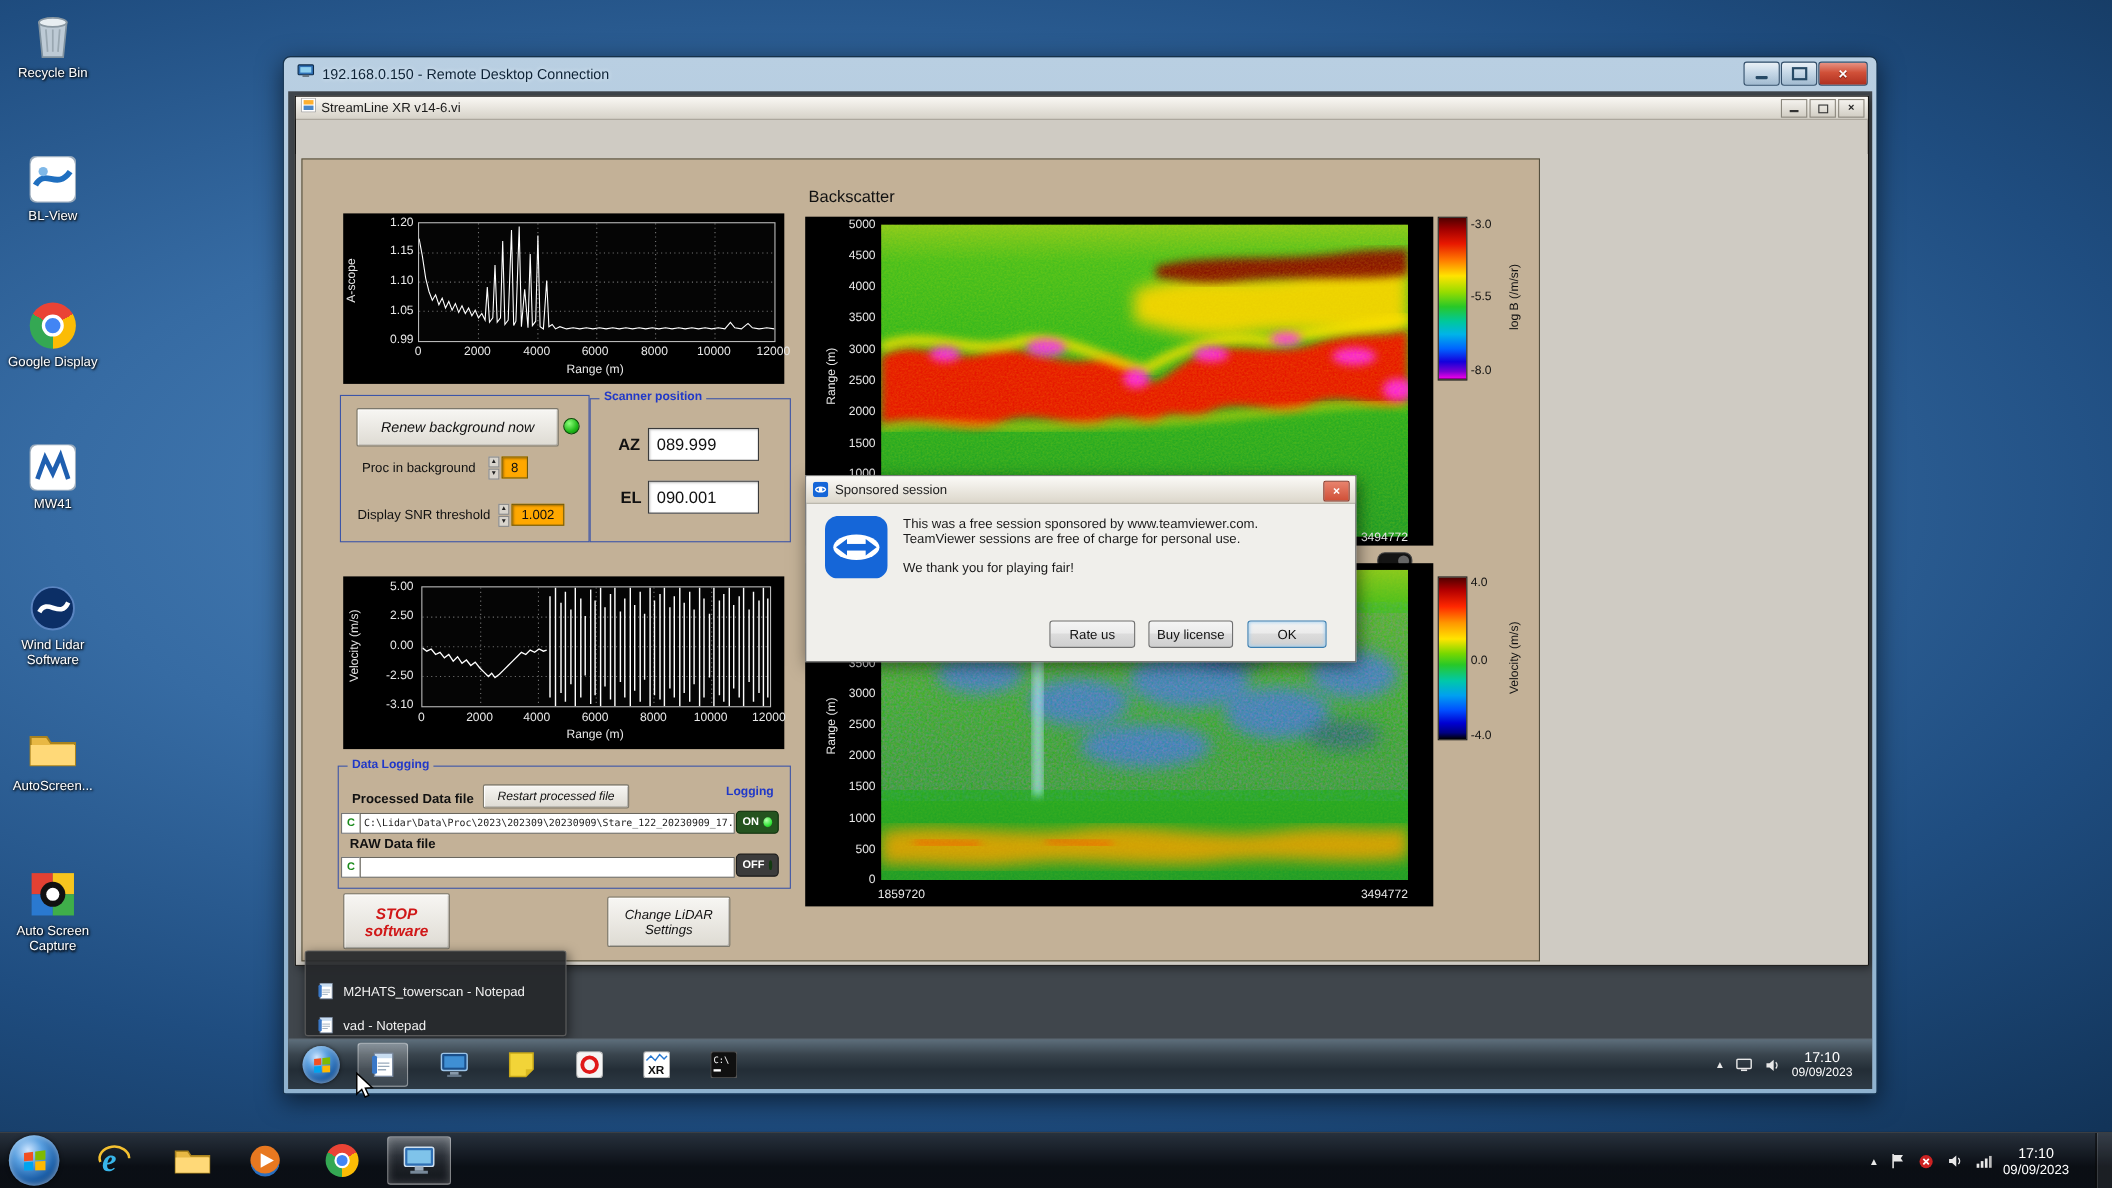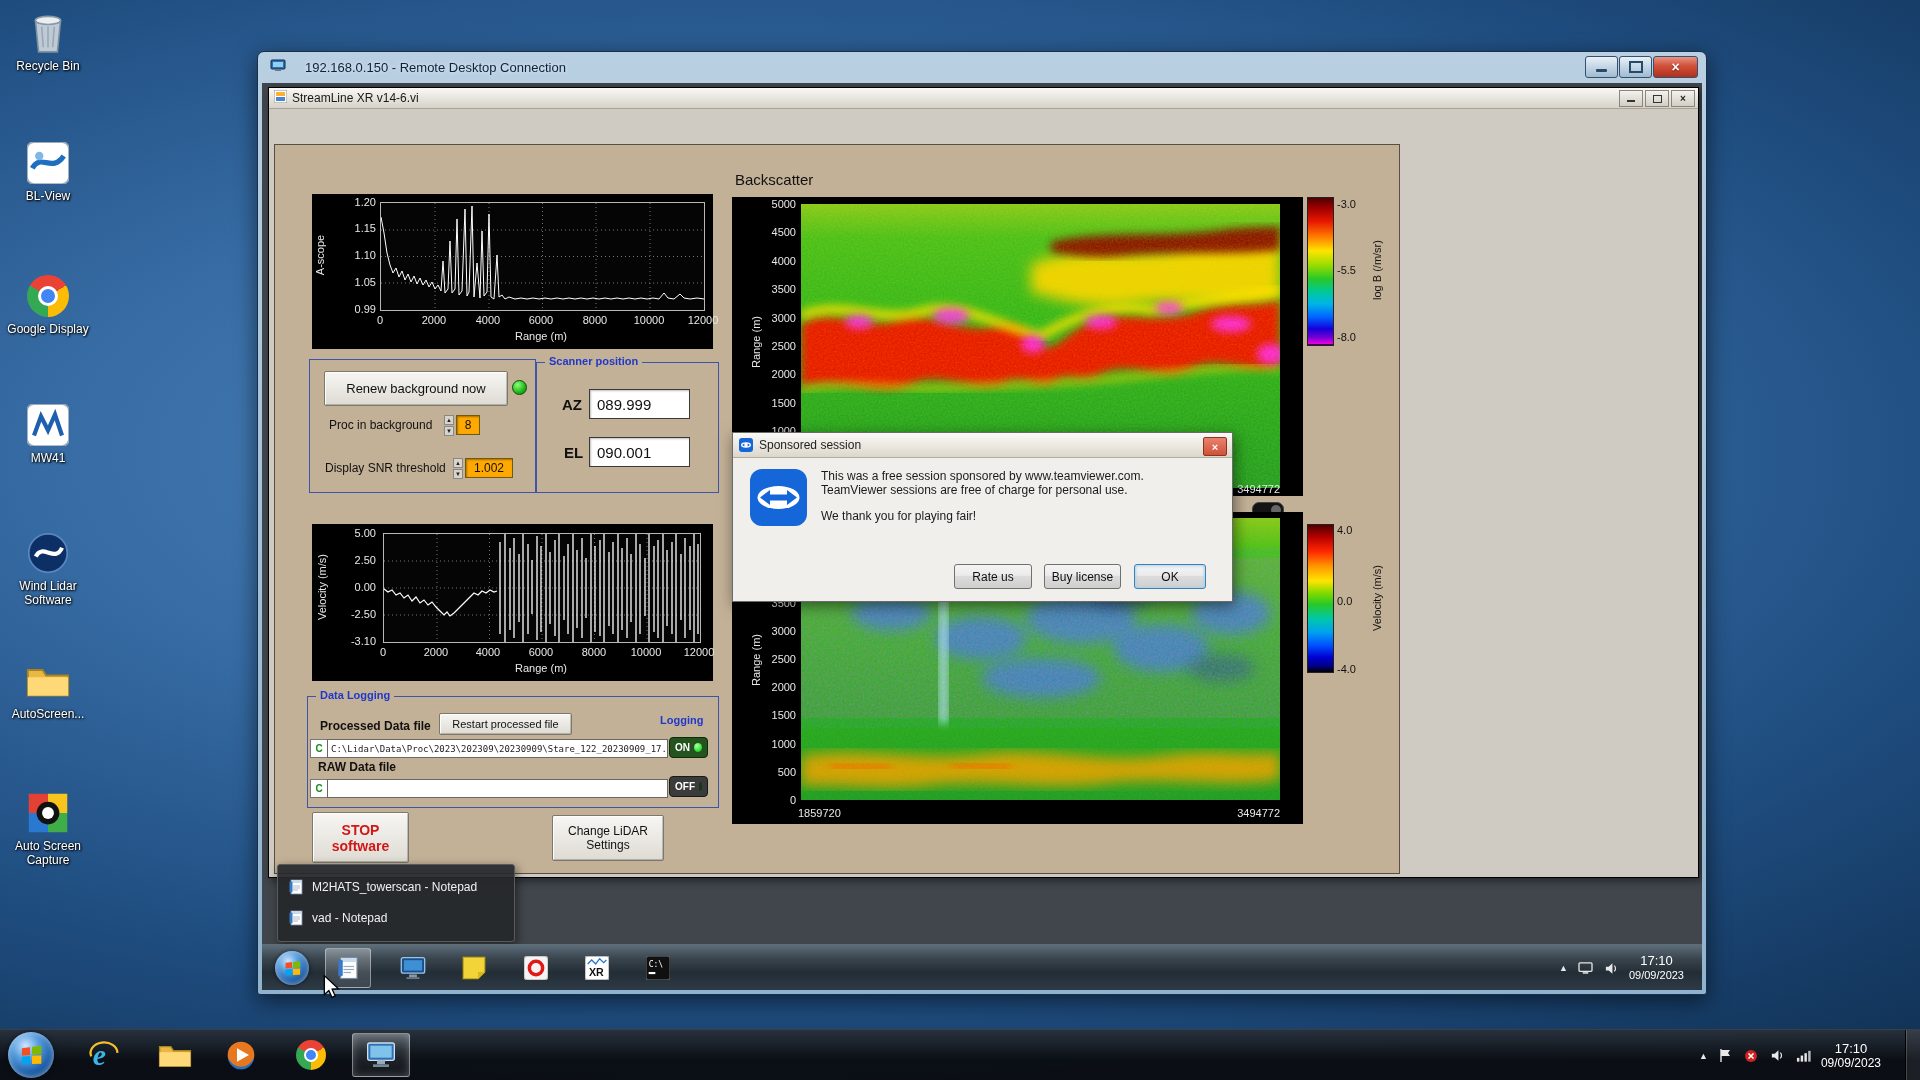--- a/index.html
+++ b/index.html
@@ -7,21 +7,21 @@
     font-family:"Liberation Sans",sans-serif;
     background:radial-gradient(120% 90% at 38% 42%, #4e86bd 0%, #366ba3 30%, #1f4d80 55%, #123459 78%, #0a2344 100%);}
   
   .dicon{position:absolute;left:6px;width:84px;text-align:center;cursor:default;}
   .dicon .ic{width:46px;height:46px;margin:0 auto 3px auto;display:flex;align-items:center;justify-content:center;}
   .dicon .lbl{font-size:12px;color:#fff;text-shadow:1px 1px 2px #000,0 0 3px #000;line-height:14px;}
   
   .rdp{position:absolute;left:257px;top:51px;width:1448px;height:942px;
     background:linear-gradient(#b9cfe2,#8fb2cf);border:1px solid #16314a;border-radius:7px 7px 3px 3px;
     box-shadow:0 6px 22px rgba(0,0,0,.55);}
-  .rdp-tb{position:absolute;left:0;top:0;right:0;height:31px;display:flex;align-items:center;padding-left:12px;gap:12px;}
+  .rdp-tb{position:absolute;left:0;top:0;right:0;height:31px;display:flex;align-items:center;padding-left:12px;}
   .rdp-tb .t{font-size:13px;color:#0d2236;text-shadow:0 0 4px #e8f2fa;margin-left:7px;}
   .winbtns{position:absolute;right:8px;top:4px;display:flex;gap:1px;}
   .wb{width:31px;height:20px;border:1px solid #35506b;border-radius:3px;display:flex;align-items:center;justify-content:center;
       background:linear-gradient(rgba(255,255,255,.7),rgba(255,255,255,.2) 45%,rgba(120,150,175,.35));}
   .wb.close{width:43px;background:linear-gradient(#e89384,#d05038 45%,#b03020);}
   .g-min{width:11px;height:3px;background:#274a66;border-radius:1px;margin-top:6px;}
   .g-max{width:10px;height:8px;border:2px solid #274a66;}
   .g-x{color:#fff;font-size:14px;font-weight:bold;line-height:1;text-shadow:0 1px 1px #6a1408;}
   .rdp-client{position:absolute;left:4px;right:4px;top:31px;bottom:4px;background:#40464c;overflow:hidden;}
   
@@ -46,21 +46,21 @@
   .xlab{text-align:center;width:120px;}
   .vtext{position:absolute;font-size:11px;color:#e8e8e8;width:70px;text-align:center;transform:rotate(-90deg);}
   .vtextd{position:absolute;font-size:11px;color:#111;width:90px;text-align:center;transform:rotate(-90deg);}
   .hnum{position:absolute;font-size:11px;color:#e8e8e8;}
   
   .group{position:absolute;border:1px solid #3c55a8;}
   .gtitle{position:absolute;top:-8px;left:8px;background:#c3b197;padding:0 4px;font-size:11px;font-weight:bold;color:#2038c8;}
   .plab{position:absolute;font-size:12px;color:#111;}
   .cbtn{position:absolute;background:linear-gradient(#f7f6f3,#dedbd3);border:1px solid #7c786c;border-radius:2px;
         box-shadow:inset 1px 1px 0 rgba(255,255,255,.9), inset -1px -1px 0 rgba(0,0,0,.2);
-        display:flex;flex-direction:column;align-items:center;justify-content:center;color:#111;cursor:pointer;}
+        display:flex;flex-direction:column;align-items:center;justify-content:center;color:#111;cursor:pointer;font-style:italic;}
   .led{position:absolute;width:13px;height:13px;border-radius:50%;border:1px solid #0a4d08;
        background:radial-gradient(circle at 35% 30%, #8cff7a, #1fb818 60%, #0c7a0a);}
   .oval{position:absolute;background:#ffa800;border:1px solid #6e5a10;box-shadow:inset 1px 1px 2px rgba(0,0,0,.35);
         font-size:12px;color:#111;display:flex;align-items:center;justify-content:center;}
   .spin{position:absolute;width:10px;display:flex;flex-direction:column;gap:1px;}
   .spin i{font-style:normal;font-size:6px;line-height:8px;text-align:center;background:#d8d4cc;border:1px solid #888;color:#222;}
   .valbox{position:absolute;background:#fff;border:1px solid #3a3a3a;box-shadow:inset 1px 1px 2px rgba(0,0,0,.25);
           font-size:15px;color:#111;display:flex;align-items:center;padding-left:7px;}
   .pathfield{position:absolute;background:#fff;border:1px solid #6a675e;font:9px "DejaVu Sans Mono",monospace;color:#222;
              display:flex;align-items:center;padding-left:3px;white-space:nowrap;overflow:hidden;}
@@ -86,21 +86,21 @@
           display:flex;align-items:center;padding-left:6px;}
   .dlg-tb .t{font-size:12px;color:#222;margin-left:6px;}
   .dlg-x{position:absolute;right:5px;top:4px;width:22px;height:17px;background:linear-gradient(#e8836d,#d05038);border:1px solid #8a3424;
          border-radius:2px;color:#fff;font-size:11px;font-weight:bold;display:flex;align-items:center;justify-content:center;cursor:pointer;}
   .dline{position:absolute;left:88px;font-size:12px;color:#1a1a1a;}
   .dbtn{position:absolute;top:131px;height:23px;background:linear-gradient(#f4f4f4 0%,#ebebeb 45%,#dcdcdc 50%,#cfcfcf 100%);
         border:1px solid #707070;border-radius:3px;font-size:12px;color:#111;display:flex;align-items:center;justify-content:center;cursor:pointer;}
   .dbtn.def{border-color:#3c7fb1;box-shadow:inset 0 0 3px 1px #a8d2f0;}
   
   .jumplist{position:absolute;left:15px;top:781px;width:238px;height:78px;background:rgba(38,40,43,.93);border:1px solid #5a5a5a;
-            border-radius:3px;z-index:5;padding-top:6px;box-sizing:border-box;box-shadow:2px 3px 10px rgba(0,0,0,.5);}
+            border-radius:3px;z-index:5;padding-top:20px;box-sizing:border-box;box-shadow:2px 3px 10px rgba(0,0,0,.5);}
   .jitem{height:31px;display:flex;align-items:center;gap:8px;padding-left:10px;color:#f0f0f0;font-size:12px;cursor:pointer;}
   
   .r-taskbar{position:absolute;left:0;right:0;top:861px;height:46px;z-index:6;
      background:linear-gradient(#5d6e7b,#39444d 30%,#232d36 60%,#2e3b46);border-top:1px solid rgba(255,255,255,.25);}
   .taskbar{position:absolute;left:0;top:1029px;width:1920px;height:51px;z-index:100;
      background:linear-gradient(rgba(40,48,58,.95),rgba(10,13,18,.97) 60%);border-top:1px solid rgba(255,255,255,.2);}
   .orb{border-radius:50%;background:radial-gradient(circle at 38% 30%, #cfe6ff 0%, #5aa0e0 30%, #1c5fa8 62%, #0a2f5e 100%);
        box-shadow:inset 0 0 6px rgba(255,255,255,.6), 0 0 4px rgba(0,0,0,.6);display:flex;align-items:center;justify-content:center;cursor:pointer;}
   .orb-flag{display:grid;grid-template-columns:1fr 1fr;grid-template-rows:1fr 1fr;gap:1.5px;transform:perspective(40px) rotateY(-14deg) skewY(-4deg);}
   .orb-flag i{display:block;}

